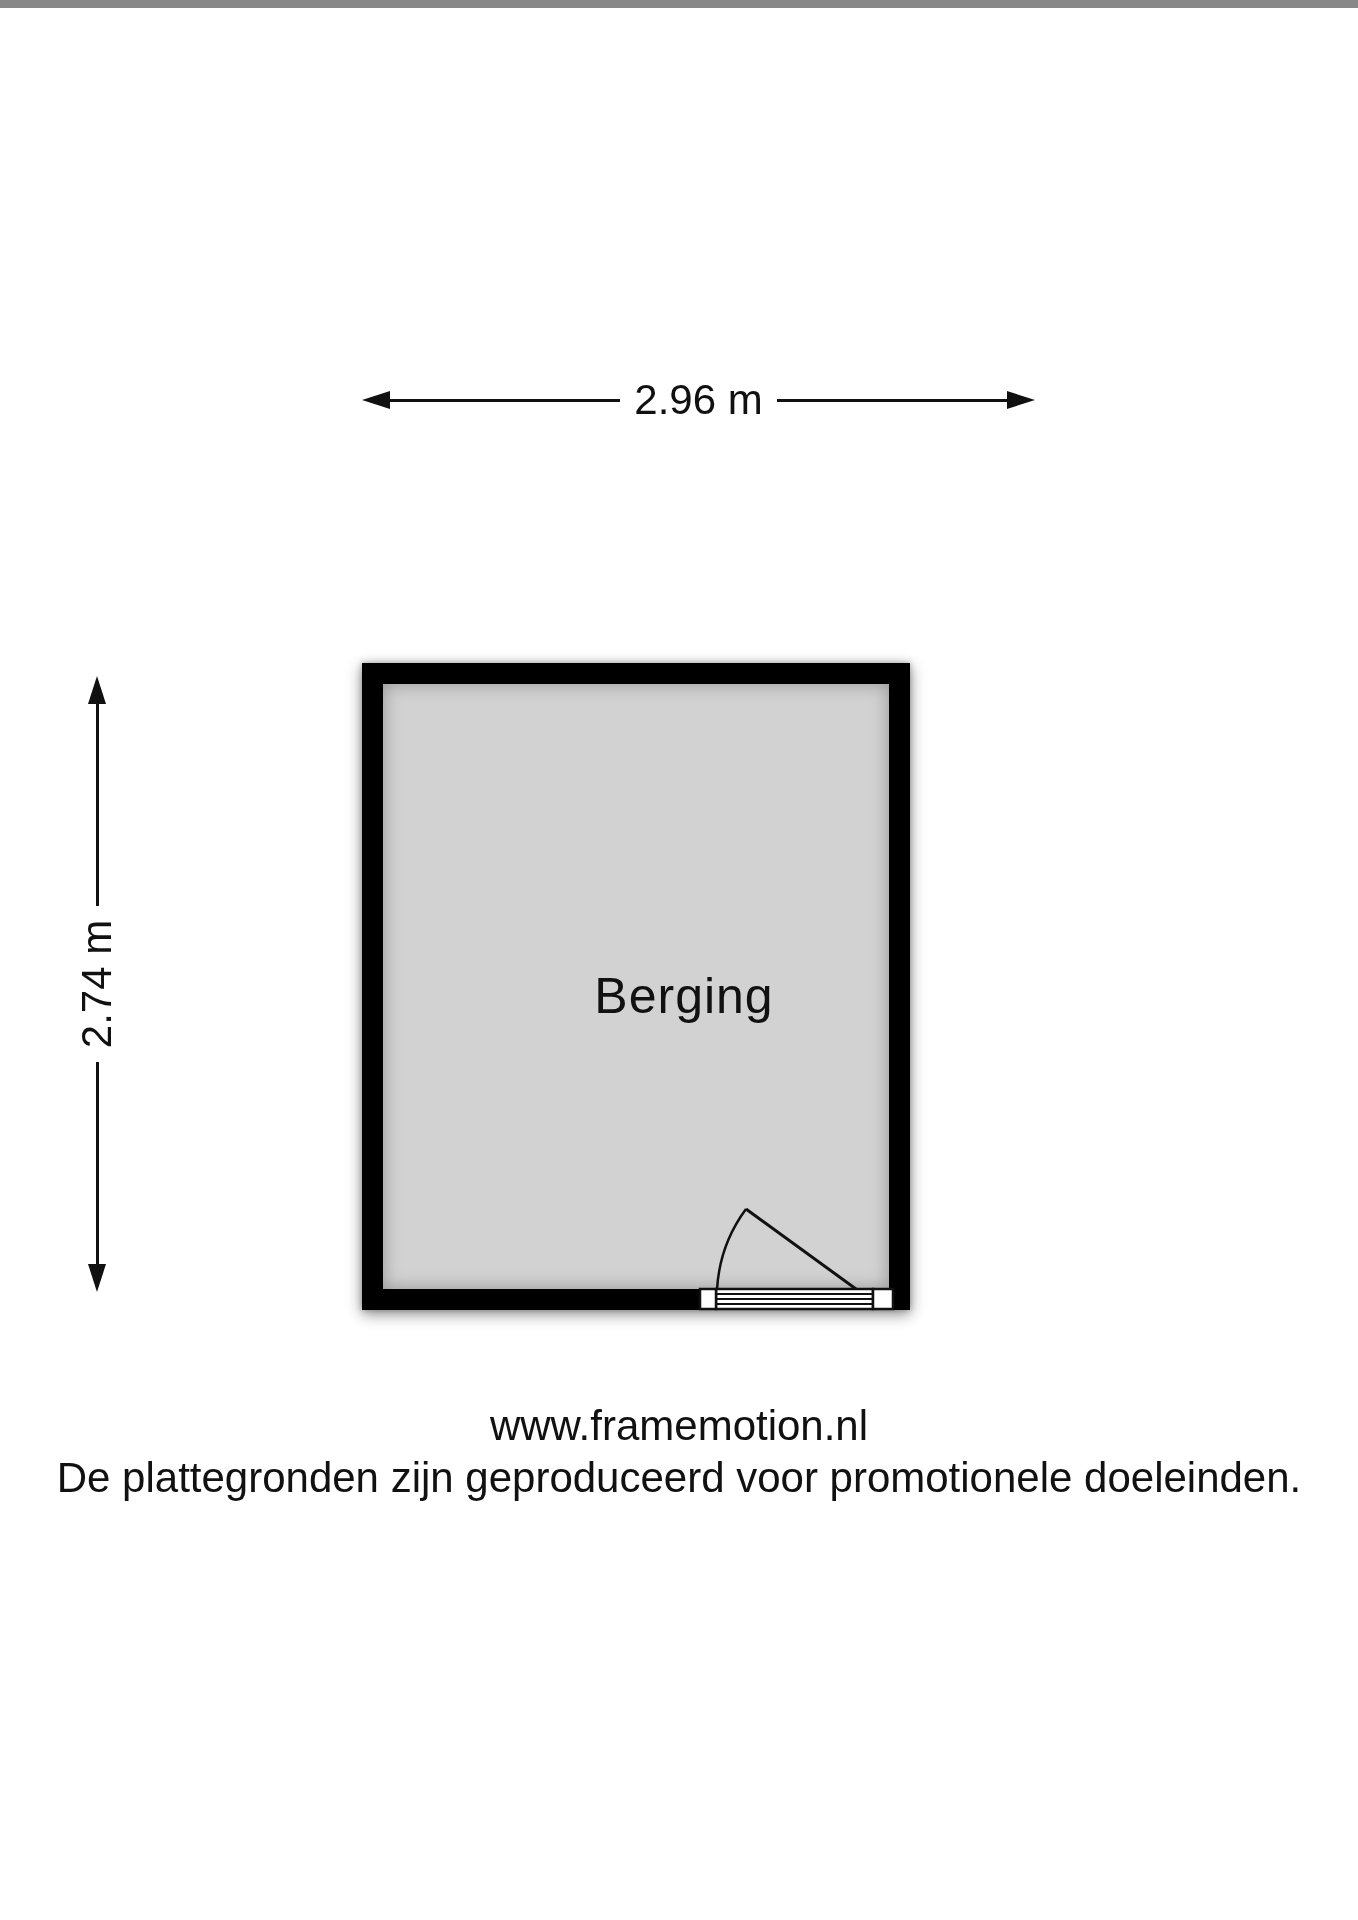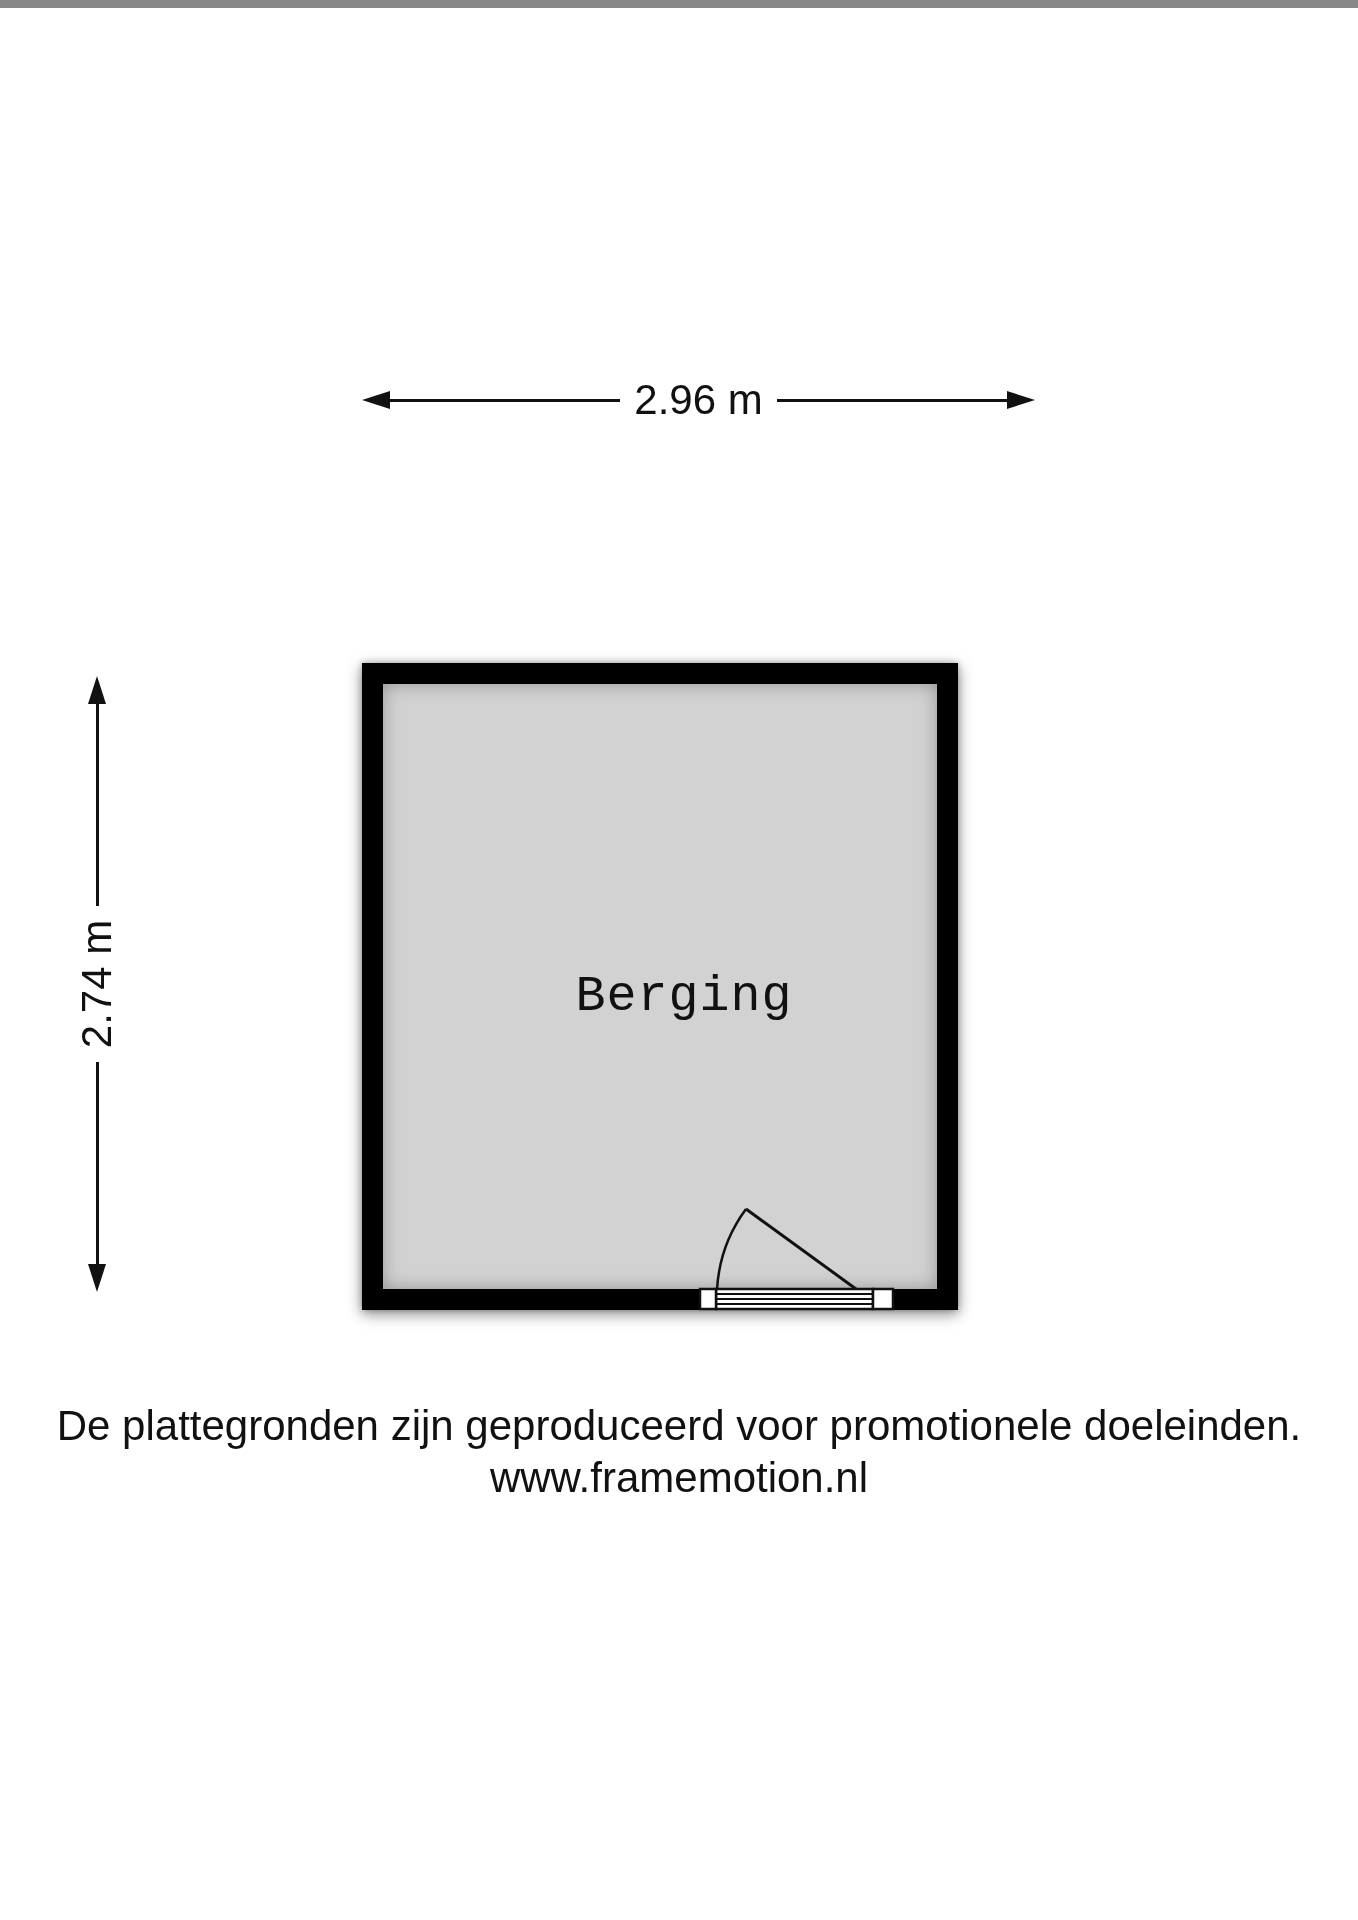--- a/index.html
+++ b/index.html
@@ -16,24 +16,23 @@
     margin:8px auto;
     overflow:hidden;
     font-family:"Liberation Sans","DejaVu Sans",sans-serif;
     color:var(--line);
   }
 
   
   .room{
     position:absolute;
     left:362px;top:655px;
-    width:596px;height:647px;
+    width:548px;height:647px;
     background:var(--wall);
     box-shadow:0 4px 14px rgba(0,0,0,.45), 0 0 6px rgba(0,0,0,.25);
-    font-family:Liberation Mono, monospace;
   }
   .room-floor{
     position:absolute;
     inset:21px;
     background:var(--floor);
     box-shadow:inset 0 0 18px rgba(0,0,0,.30);
   }
   .room-label{
     position:absolute;
     left:322px;top:333px;
@@ -132,17 +131,17 @@
     <rect x="26" y="96" width="157" height="20" fill="#fff" stroke="#111" stroke-width="2.5"></rect>
     <line x1="27" y1="101" x2="182" y2="101" stroke="#111" stroke-width="1.8"></line>
     <line x1="27" y1="106" x2="182" y2="106" stroke="#111" stroke-width="1.8"></line>
     <line x1="27" y1="111" x2="182" y2="111" stroke="#111" stroke-width="1.8"></line>
 
     <rect x="10" y="96" width="16" height="20" fill="#fff" stroke="#111" stroke-width="2.5"></rect>
     <rect x="183" y="96" width="20" height="20" fill="#fff" stroke="#111" stroke-width="2.5"></rect>
   </svg>
 
   <div class="footer">
+    <div>www.framemotion.nl</div>
     <div>De plattegronden zijn geproduceerd voor promotionele doeleinden.</div>
-    <div>www.framemotion.nl</div>
   </div>
 
 </div>
 
 </body></html>

